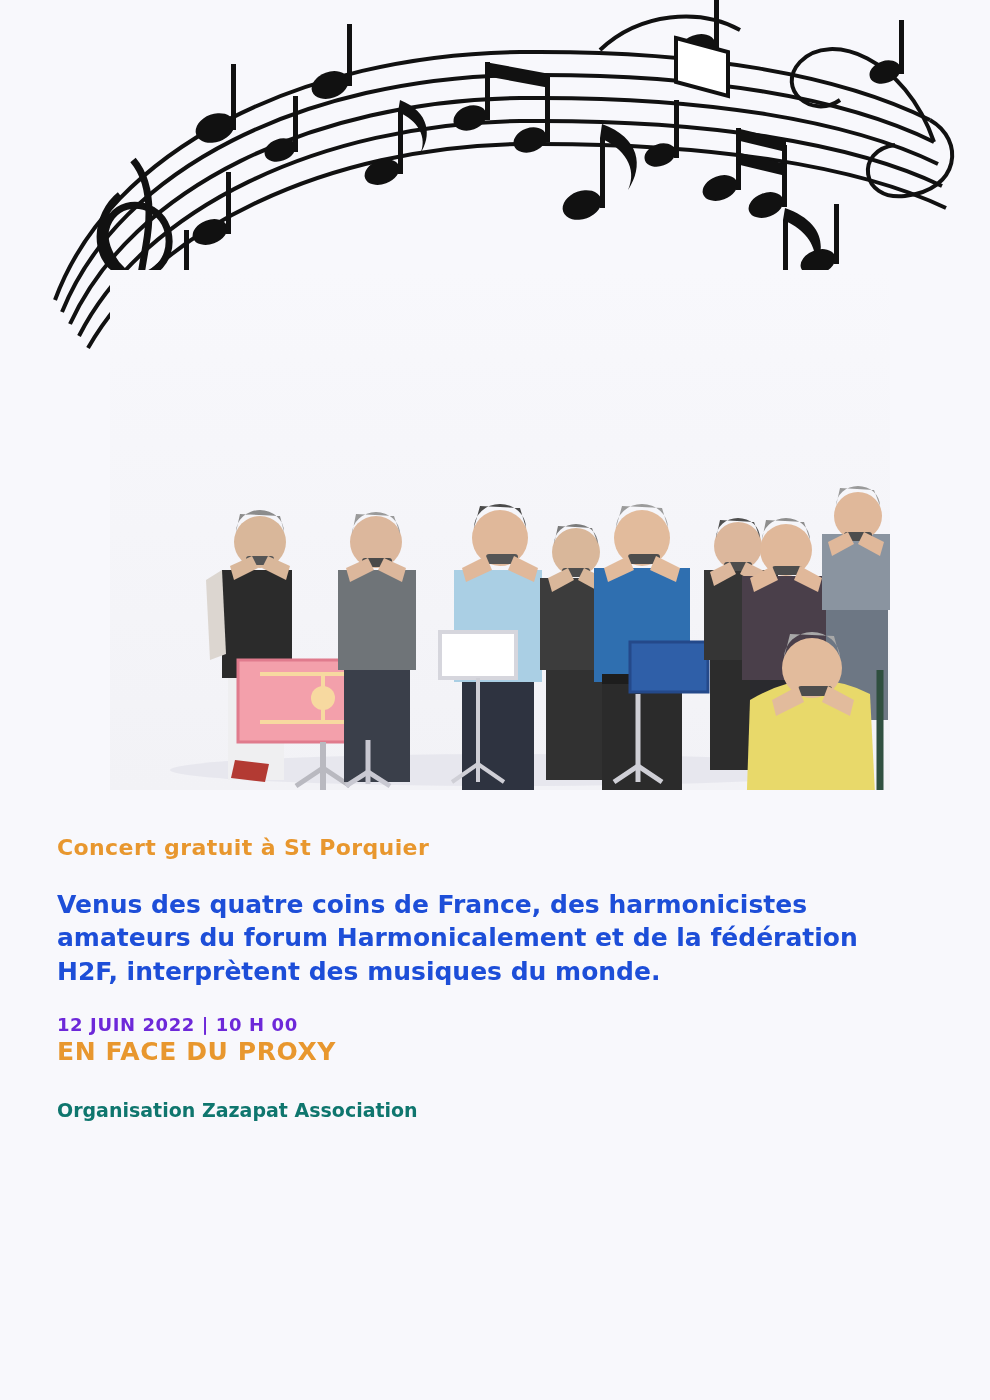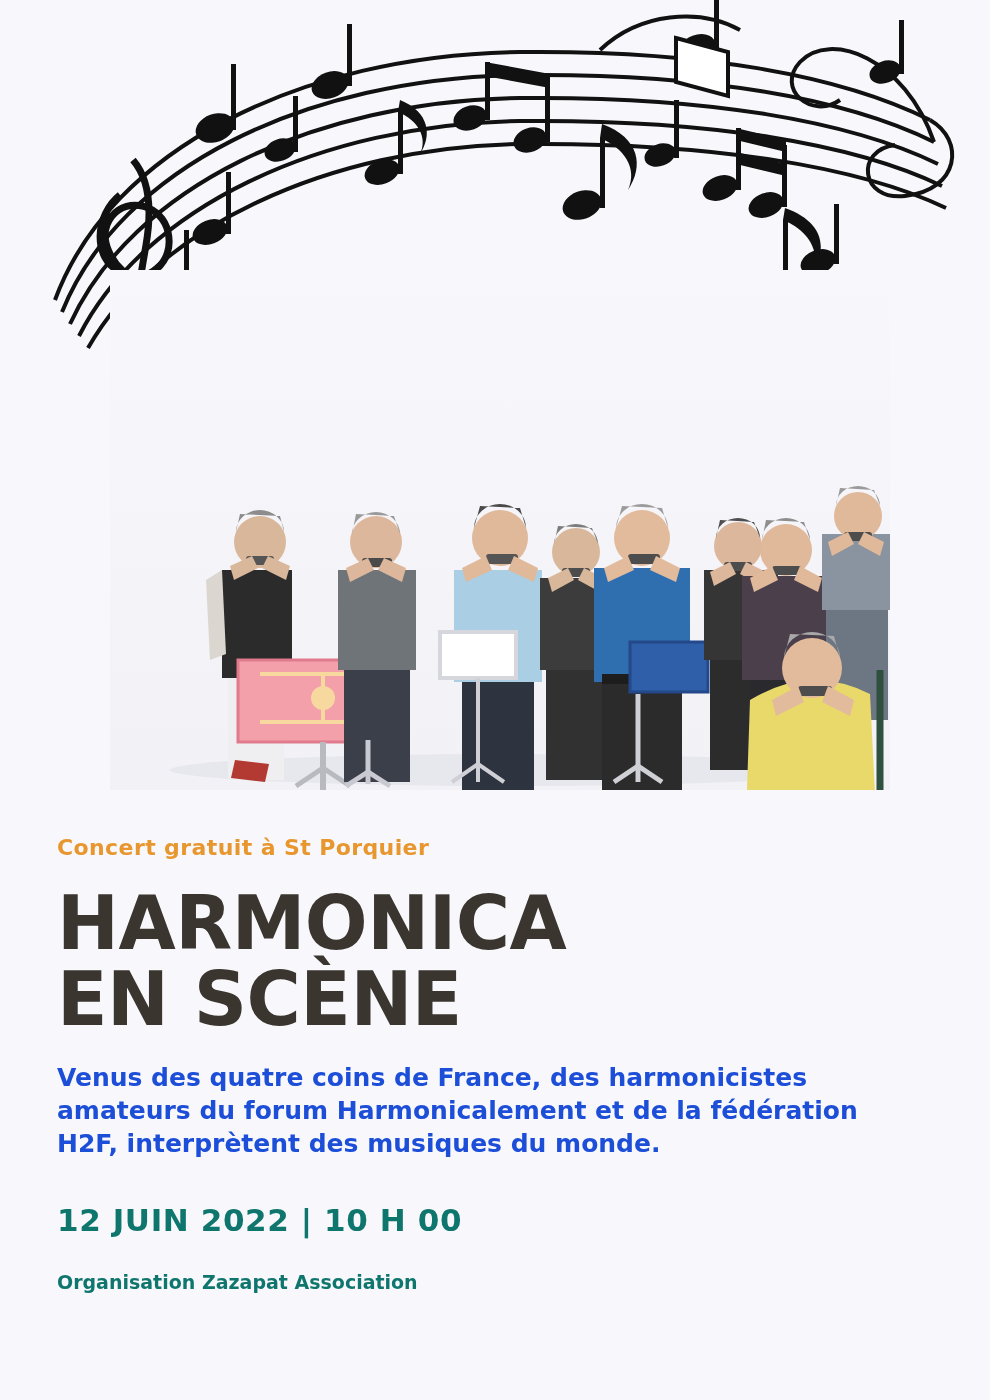--- a/index.html
+++ b/index.html
@@ -86,25 +86,25 @@
     color: #1d4ed8;
     font-size: 25px;
     font-weight: bold;
     line-height: 1.33;
     margin: 26px 0 0 0;
     max-width: 830px;
     font-family: "DejaVu Sans", sans-serif;
   }
 
   .when {
-    color: #0f766e;
-    font-size: 31px;
+    color: #6d28d9;
+    font-size: 18px;
     font-weight: bold;
     letter-spacing: 0.6px;
-    margin: 40px 0 0 0;
+    margin: 25px 0 0 0;
     line-height: 1.3;
   }
   .where {
     color: #e8972e;
     font-size: 25px;
     font-weight: bold;
     letter-spacing: 0.6px;
     margin: 0;
     line-height: 1.3;
   }
@@ -326,25 +326,22 @@
       <g stroke="#c9c9d2" stroke-width="5" fill="none">
         <path d="M258,470 v44"></path>
         <path d="M236,516 l22,-14 l22,14"></path>
       </g>
     </svg>
   </div>
 
   <div class="text-block">
     <p class="kicker">Concert gratuit à St Porquier</p>
 
-    <h1 class="headline">
-      <span>HARMONICA</span>
-      <span class="l2">EN SCÈNE</span>
-    </h1>
 
     <p class="body-copy">Venus des quatre coins de France, des harmonicistes amateurs du forum Harmonicalement et de la fédération H2F, interprètent des musiques du monde.</p>
 
     <p class="when">12 JUIN 2022 | 10 H 00</p>
+    <p class="where">EN FACE DU PROXY</p>
 
     <p class="org">Organisation Zazapat Association</p>
   </div>
 
 </div>
 
 </body></html>

